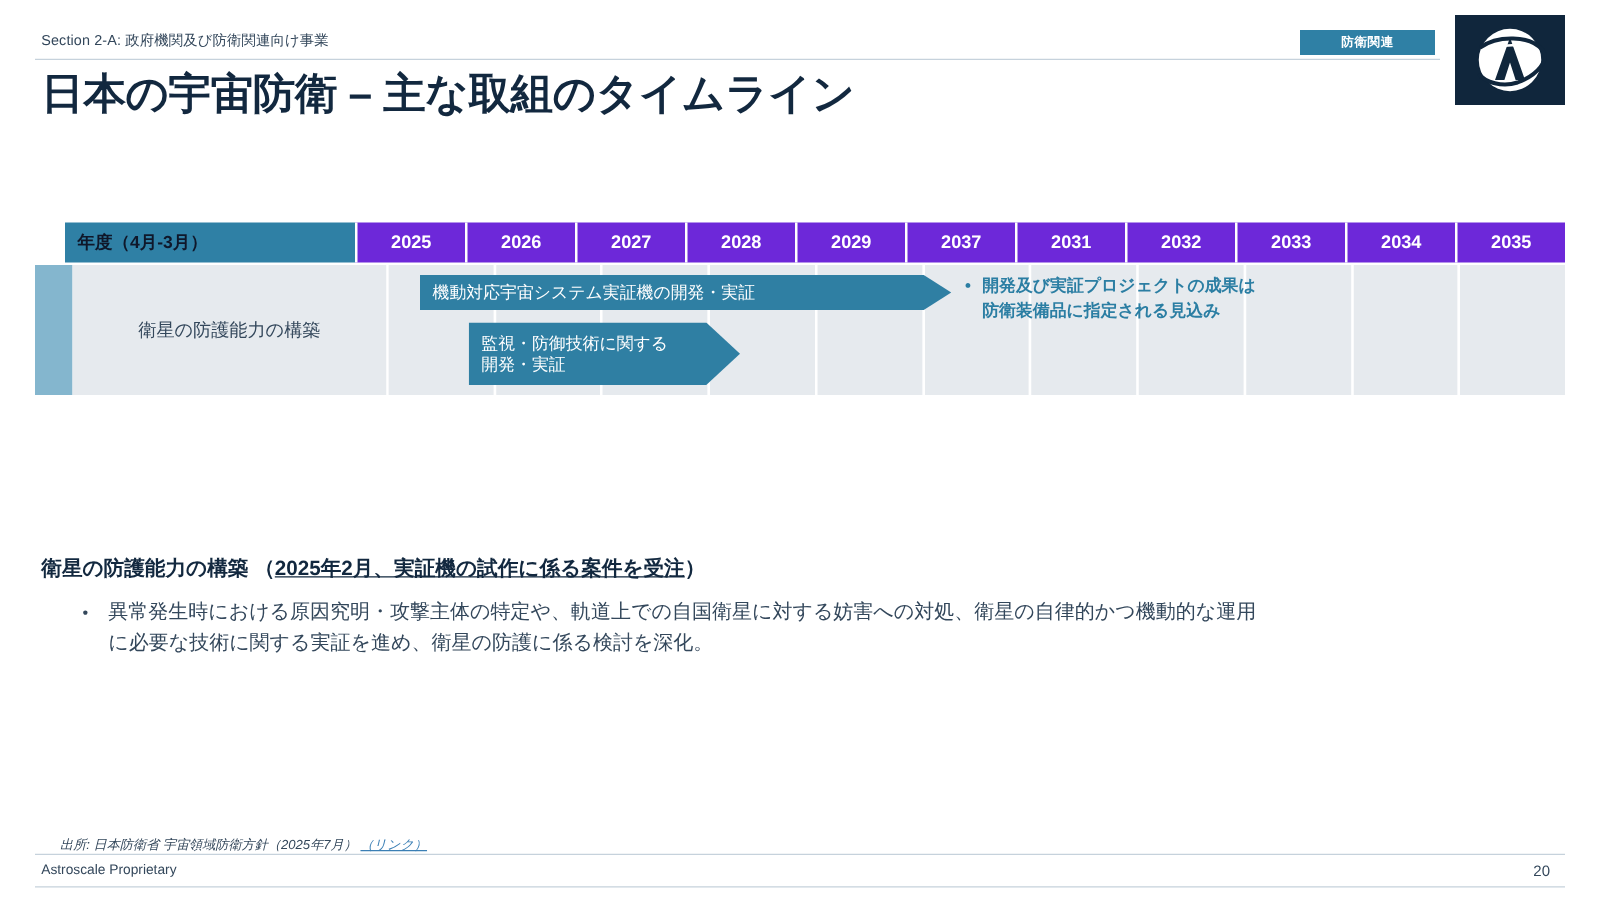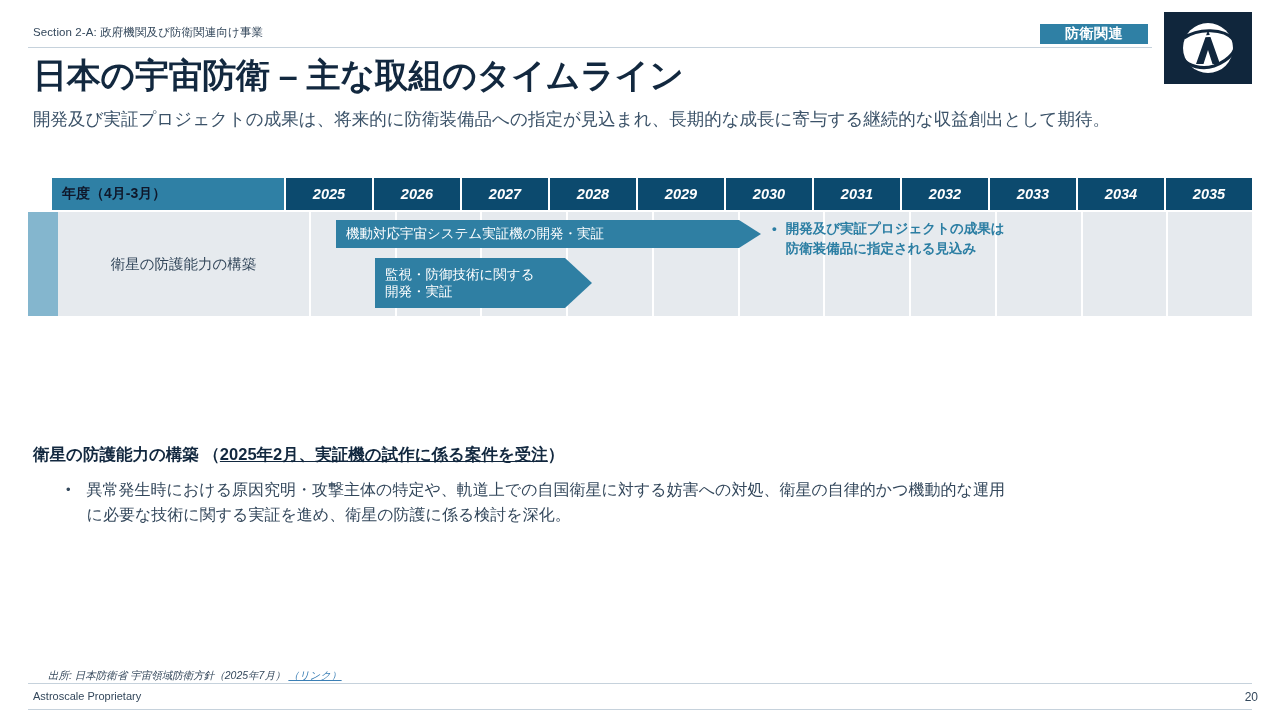--- a/index.html
+++ b/index.html
@@ -39,21 +39,21 @@
     letter-spacing: .1px;
     color: #33475b;
     white-space: nowrap;
   }
   .tag-badge {
     position: absolute;
     right: 132px; top: 24px;
     width: 108px; height: 20px;
     background: #2f80a5;
     color: #ffffff;
-    font-size: 14px;
+    font-size: 10px;
     font-weight: bold;
     display: flex;
     align-items: center;
     justify-content: center;
     letter-spacing: .5px;
   }
   .logo-box {
     position: absolute;
     right: 28px; top: 12px;
     width: 88px; height: 72px;
@@ -111,30 +111,29 @@
     font-size: 14px;
     font-weight: bold;
     display: flex;
     align-items: center;
     padding-left: 10px;
     box-sizing: border-box;
     margin-left: 24px;
   }
   .tl-head .yr {
     flex: 1 1 0;
-    background: #0c4a6e;
+    background: #6d28d9;
     color: #ffffff;
     font-size: 14.5px;
     font-weight: bold;
     display: flex;
     align-items: center;
     justify-content: center;
     border-left: 2px solid #ffffff;
     box-sizing: border-box;
-    font-style: italic;
   }
 
   .tl-group {
     height: 27px;
     background: #84b6ce;
     color: #14293e;
     font-size: 14.5px;
     font-weight: bold;
     display: flex;
     align-items: center;
@@ -259,21 +258,21 @@
     border-top: 1px solid #c6d2dc;
   }
   .footer-left {
     position: absolute;
     left: 33px; top: 690px;
     font-size: 11px;
     color: #33475b;
   }
   .footer-page {
     position: absolute;
-    right: 22px; top: 690px;
+    right: 40px; top: 690px;
     font-size: 12px;
     color: #33475b;
   }
   .footer-rule2 {
     position: absolute;
     left: 28px; top: 709px;
     width: 1224px;
     border-top: 1px solid #c6d2dc;
   }
 </style>
@@ -292,33 +291,32 @@
     <svg width="88" height="72" viewBox="0 0 88 72" aria-hidden="true">
       <rect x="0" y="0" width="88" height="72" fill="#10263c"></rect>
       <circle cx="44" cy="36" r="25" fill="#ffffff"></circle>
       <path d="M44 18 L56 52 L48.5 52 L44 38 L39.5 52 L32 52 Z" fill="#10263c"></path>
       <path d="M20 26 C34 16, 60 16, 70 28 C76 36, 66 48, 50 54 C38 58, 24 54, 19 47" fill="none" stroke="#10263c" stroke-width="3.2"></path>
       <path d="M24 30 C36 22, 58 22, 66 31" fill="none" stroke="#ffffff" stroke-width="2"></path>
     </svg>
   </div>
 
   <div class="slide-title">日本の宇宙防衛 – 主な取組のタイムライン</div>
-  <div class="slide-subtitle">開発及び実証プロジェクトの成果は、将来的に防衛装備品への指定が見込まれ、長期的な成長に寄与する継続的な収益創出として期待。</div>
 
   <div class="tl">
 
 
     <div class="tl-head">
       <div class="label-cell">年度（4月-3月）</div>
       <div class="yr">2025</div>
       <div class="yr">2026</div>
       <div class="yr">2027</div>
       <div class="yr">2028</div>
       <div class="yr">2029</div>
-      <div class="yr">2030</div>
+      <div class="yr">2037</div>
       <div class="yr">2031</div>
       <div class="yr">2032</div>
       <div class="yr">2033</div>
       <div class="yr">2034</div>
       <div class="yr">2035</div>
     </div>
 
 
     <div class="tl-body">
       <div class="tl-stripe"></div>

